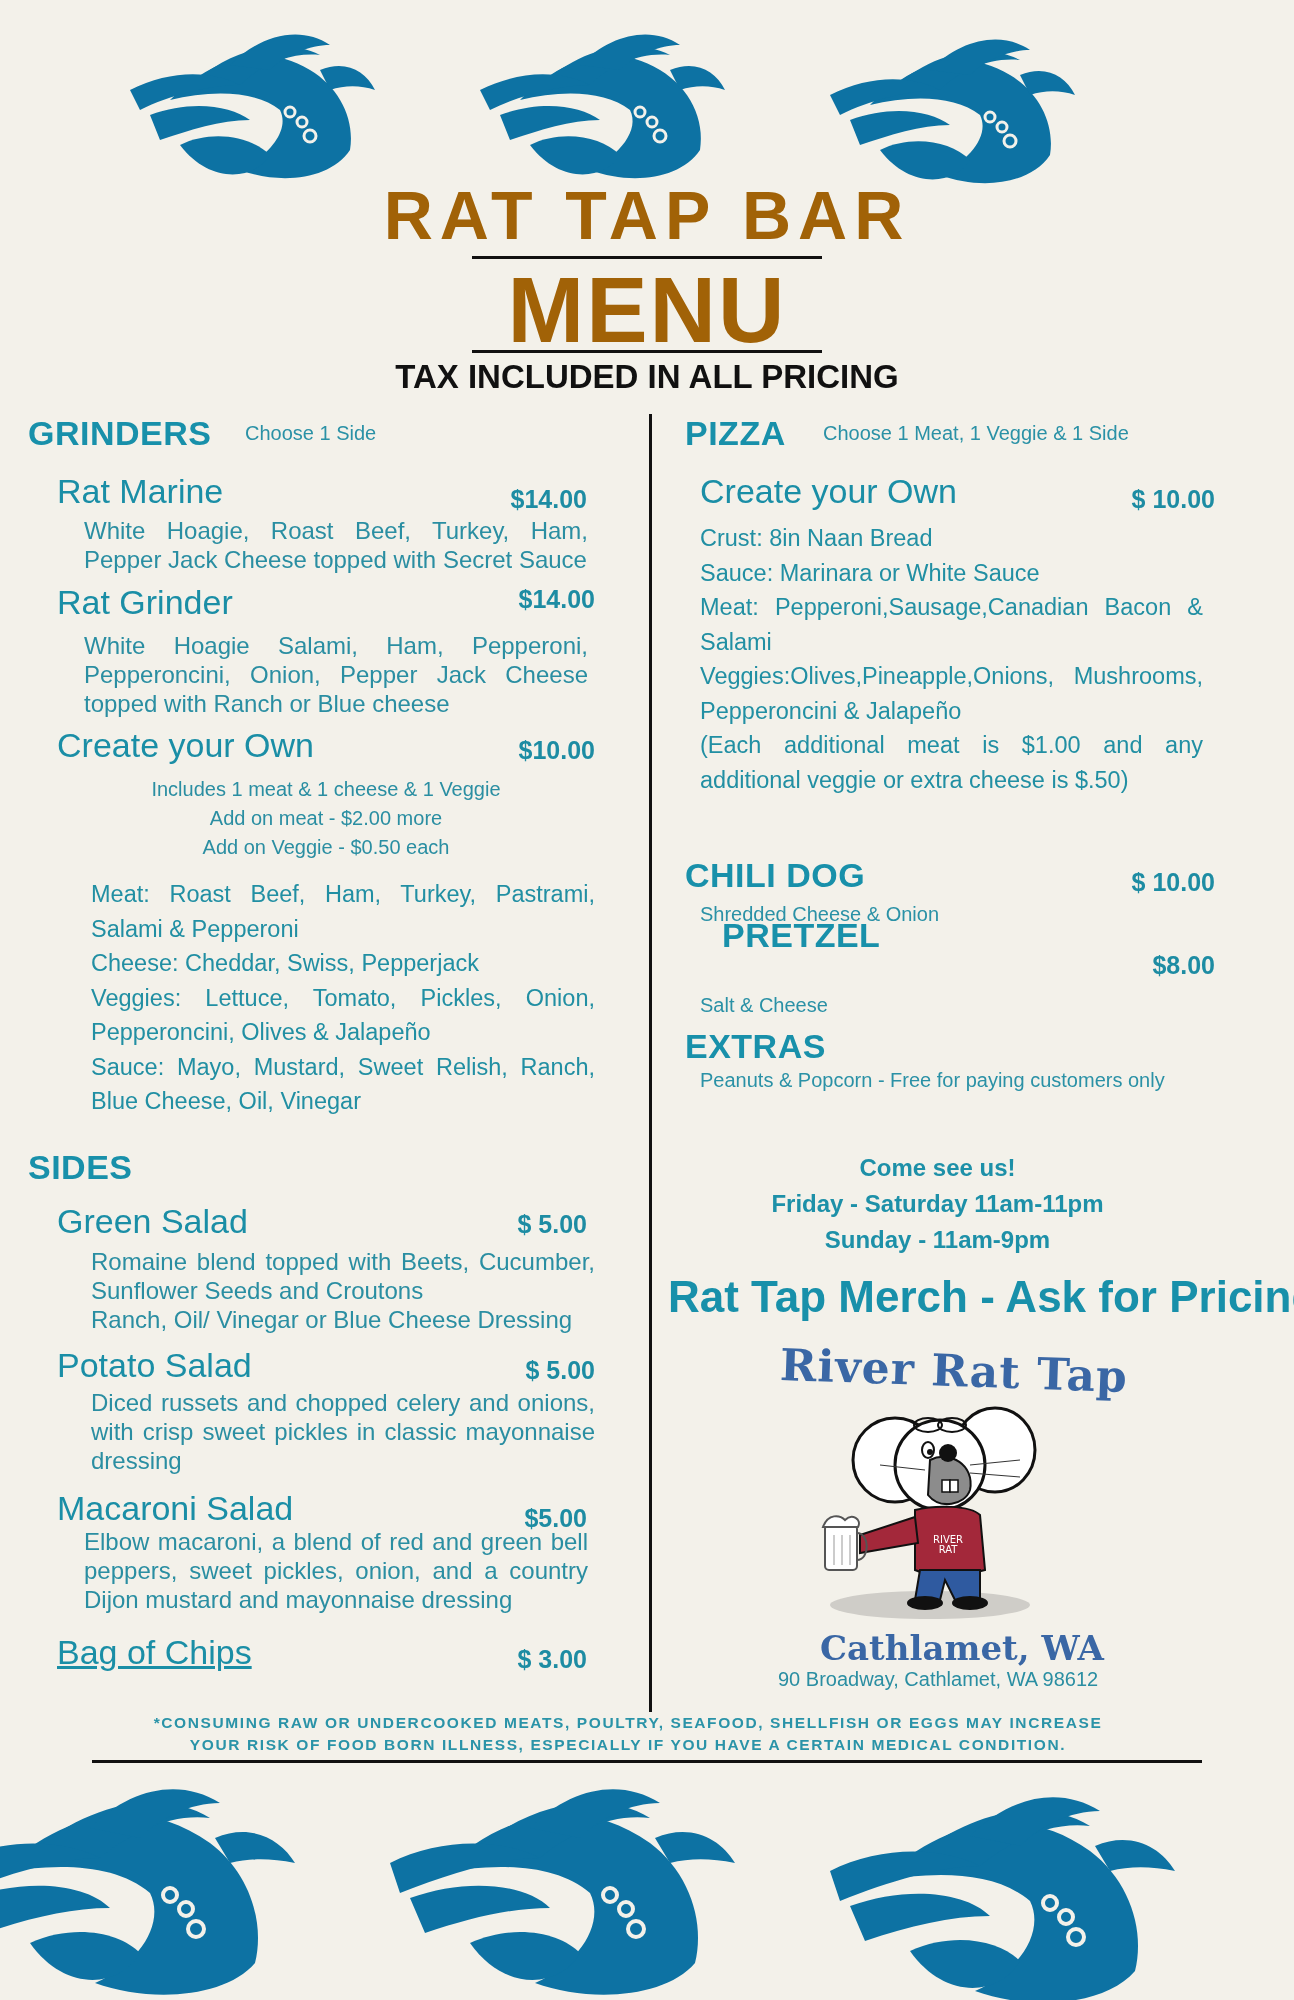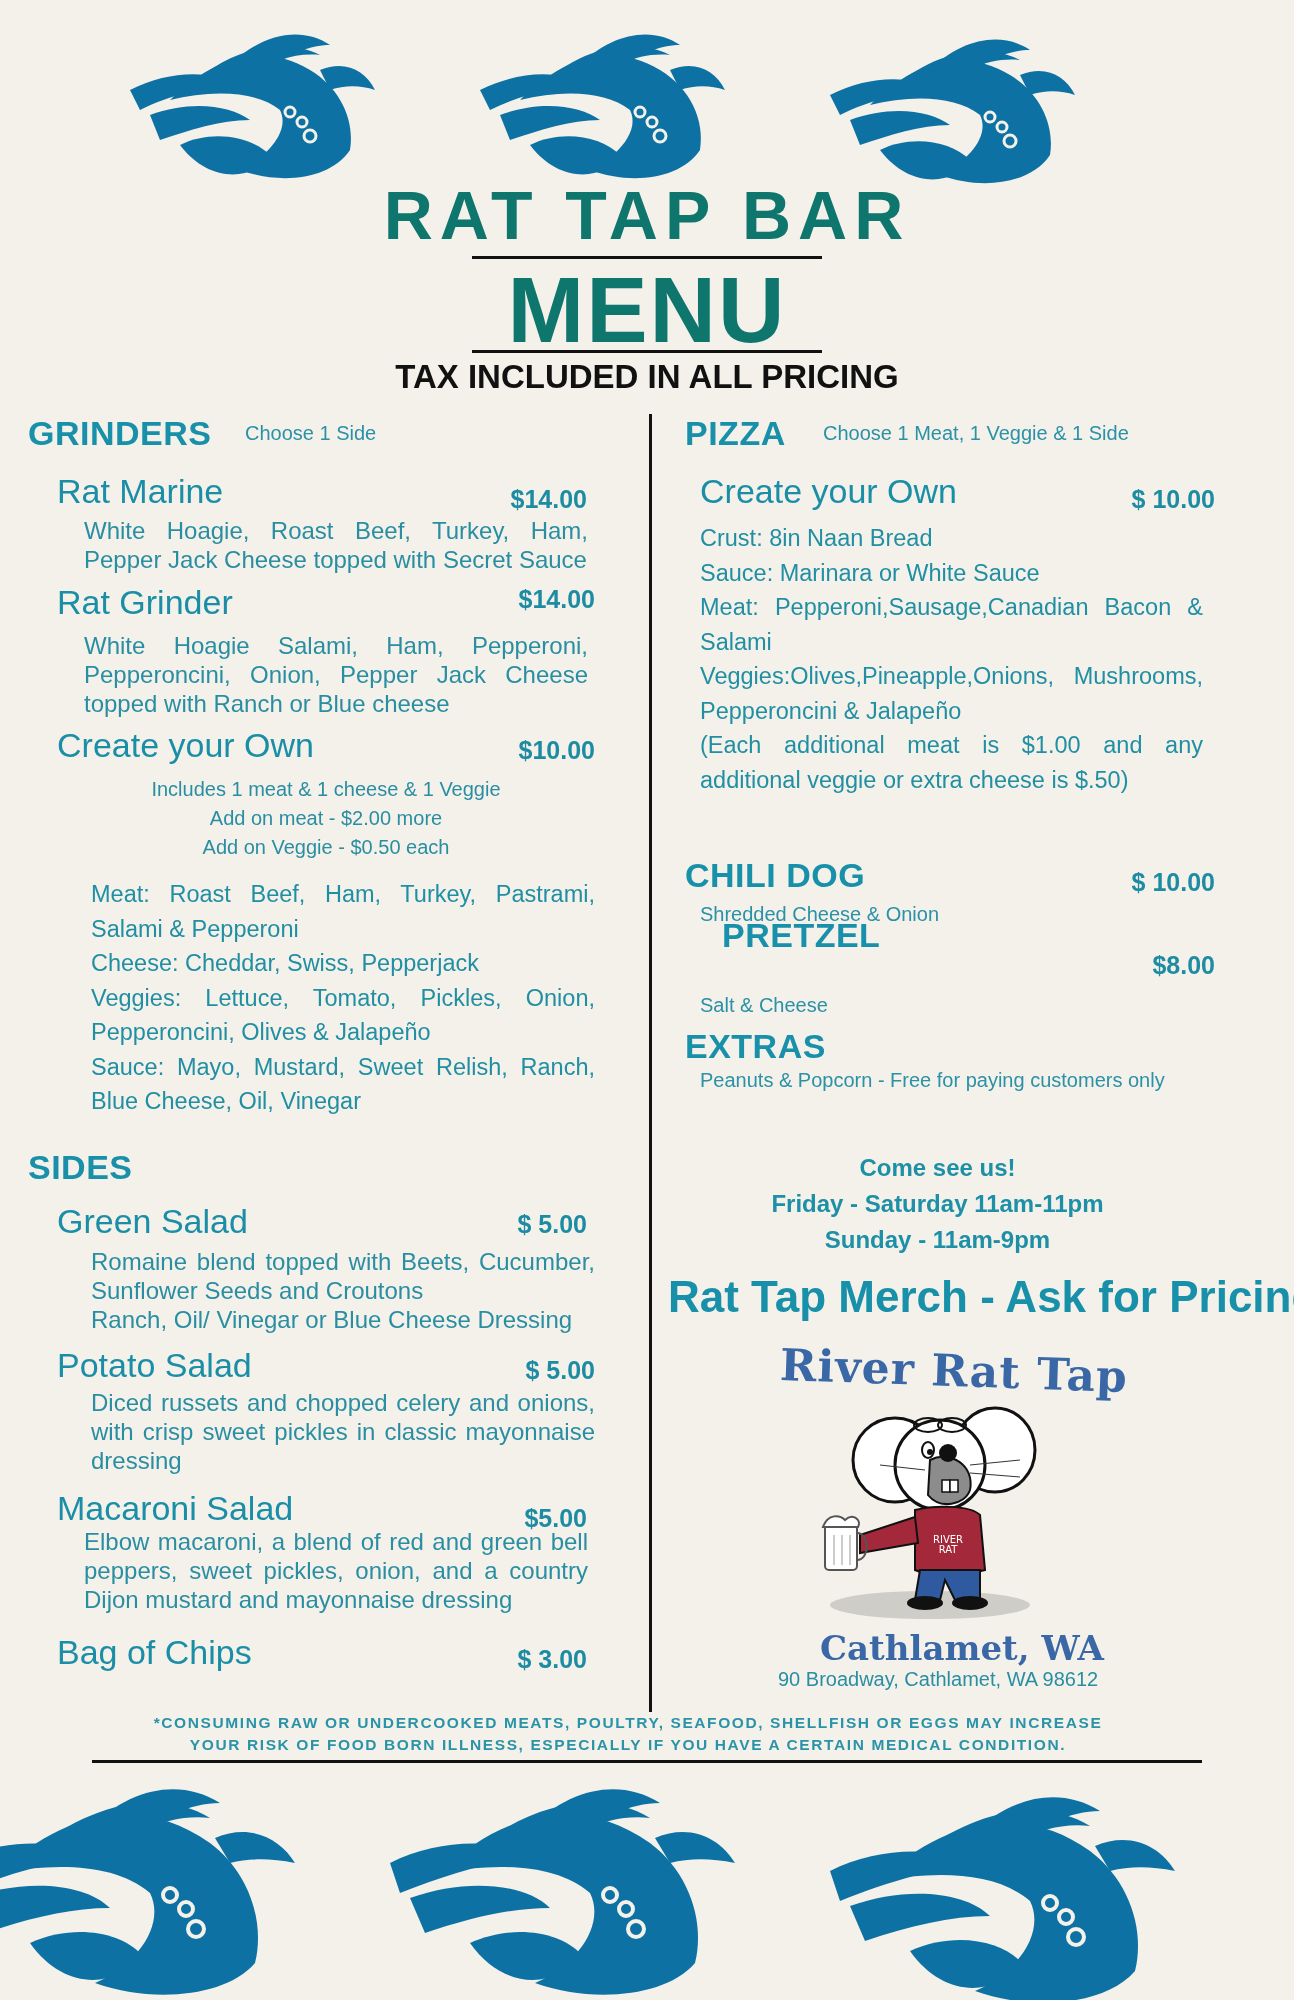--- a/index.html
+++ b/index.html
@@ -1,19 +1,19 @@
 <!DOCTYPE html>
 <html><head>
 <meta charset="utf-8">
 <style>
   html,body{margin:0;padding:0;}
   body{width:1294px;height:2000px;background:#f3f1ea;position:relative;overflow:hidden;font-family:"Liberation Sans","DejaVu Sans",sans-serif;color:#1f8ea3;}
   .abs{position:absolute;}
   .waves{position:absolute;left:0;width:1294px;}
-  .title{position:absolute;left:0;width:1294px;text-align:center;font-weight:bold;color:#0f766e;}
+  .title{position:absolute;left:0;width:1294px;text-align:center;font-weight:bold;color:#a16207;}
   .rule{position:absolute;background:#111;}
   .h-sec{position:absolute;font-weight:bold;font-size:34px;color:#1890aa;letter-spacing:0.5px;}
   .h-note{position:absolute;font-size:20px;color:#2a91a6;}
   .item-name{position:absolute;font-size:34px;color:#1a8ea6;font-weight:bold;}
   .item-name.light{font-weight:normal;}
   .price{position:absolute;font-size:25px;font-weight:bold;color:#1d8ca3;text-align:right;}
   .desc{position:absolute;font-size:24px;line-height:29px;color:#2a8ea2;text-align:justify;text-align-last:left;}
   .list{position:absolute;font-size:23.5px;line-height:34.5px;color:#218fa3;text-align:justify;text-align-last:left;}
   .center{position:absolute;text-align:center;}
   .vdiv{position:absolute;left:649px;top:414px;width:3px;height:1298px;background:#111;}
@@ -87,21 +87,21 @@
 </div>
 
 <div class="item-name light" style="left:57px;top:1346px;">Potato Salad</div>
 <div class="price" style="left:440px;width:155px;top:1356px;">$ 5.00</div>
 <div class="desc" style="left:91px;width:504px;top:1388px;">Diced russets and chopped celery and onions, with crisp sweet pickles in classic mayonnaise dressing</div>
 
 <div class="item-name light" style="left:57px;top:1489px;">Macaroni Salad</div>
 <div class="price" style="left:440px;width:147px;top:1504px;">$5.00</div>
 <div class="desc" style="left:84px;width:504px;top:1527px;">Elbow macaroni, a blend of red and green bell peppers, sweet pickles, onion, and a country Dijon mustard and mayonnaise dressing</div>
 
-<div class="item-name light" style="left:57px;top:1633px;">Bag of Chips</div>
+<div class="item-name light" style="left:57px;top:1633px;text-decoration:underline;">Bag of Chips</div>
 <div class="price" style="left:440px;width:147px;top:1645px;">$ 3.00</div>
 
 <div class="h-sec" style="left:685px;top:414px;">PIZZA</div>
 <div class="h-note" style="left:823px;top:422px;">Choose 1 Meat, 1 Veggie &amp; 1 Side</div>
 
 <div class="item-name light" style="left:700px;top:472px;">Create your Own</div>
 <div class="price" style="left:1050px;width:165px;top:485px;">$ 10.00</div>
 
 <div class="list" style="left:700px;width:503px;top:521px;">
   <div>Crust: 8in Naan Bread</div>

